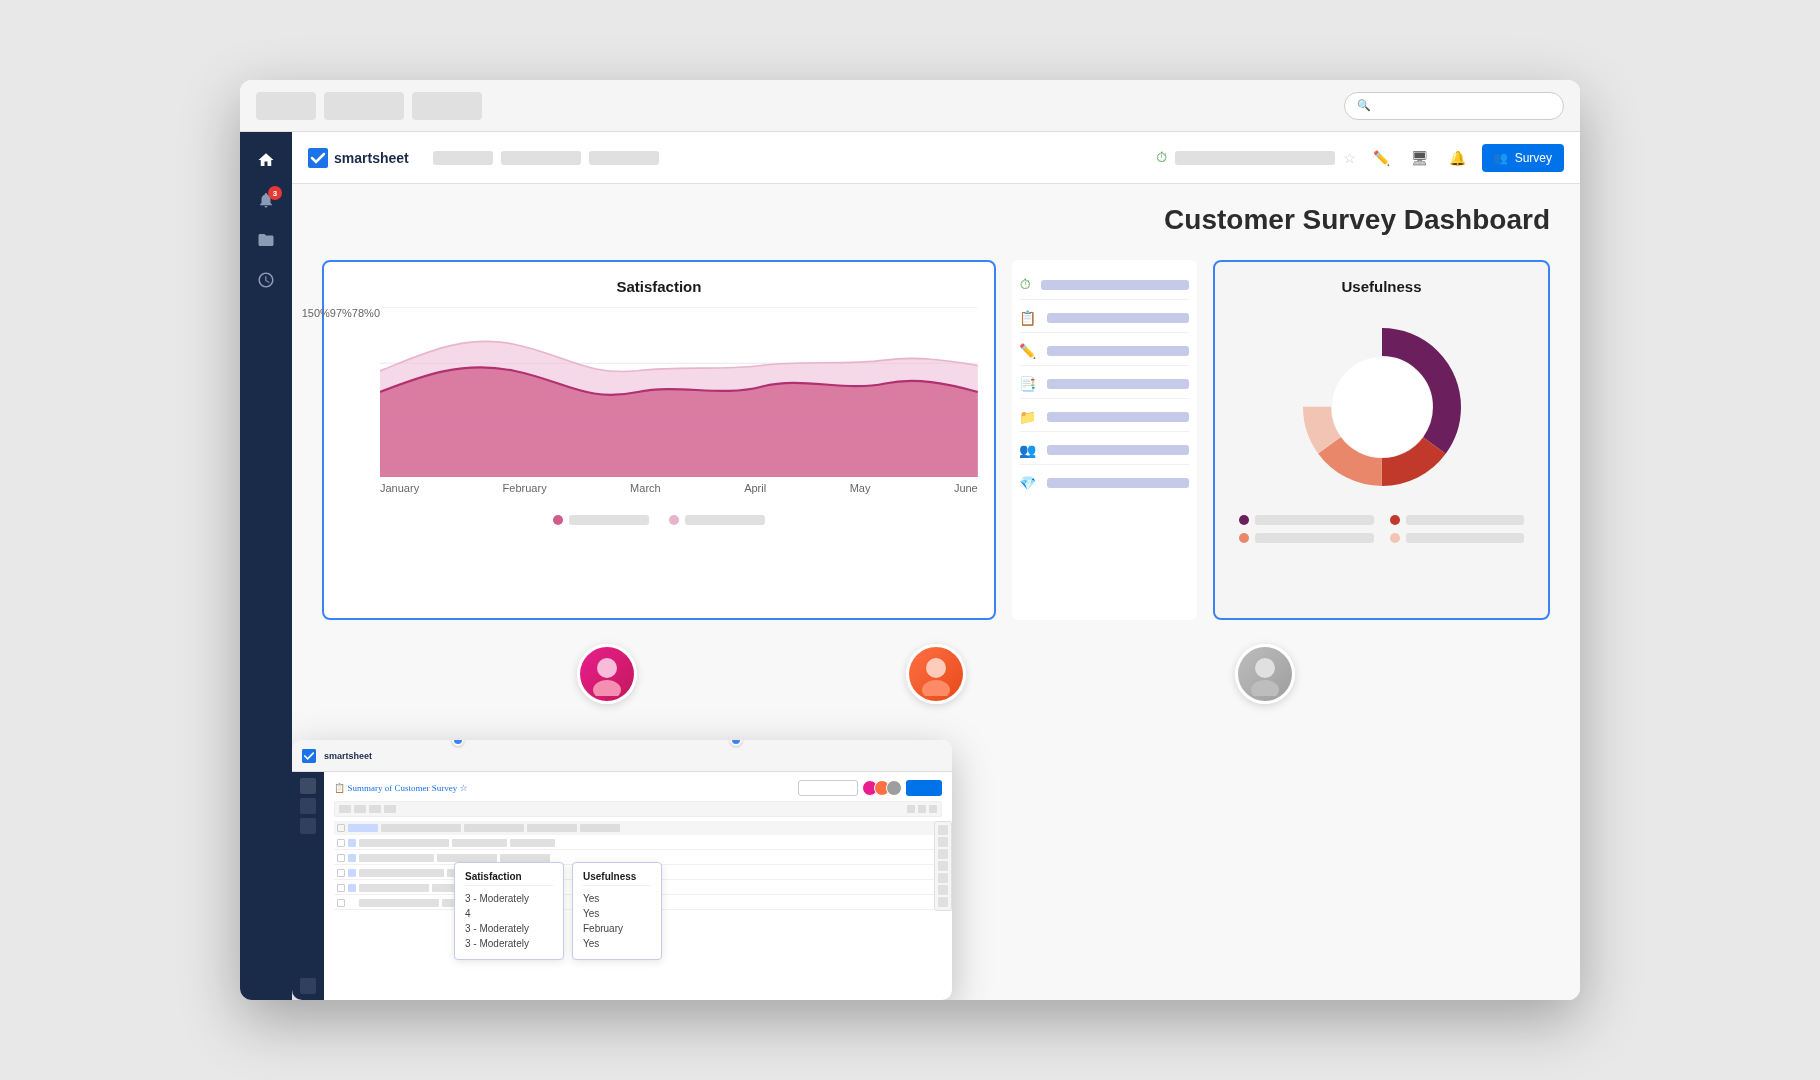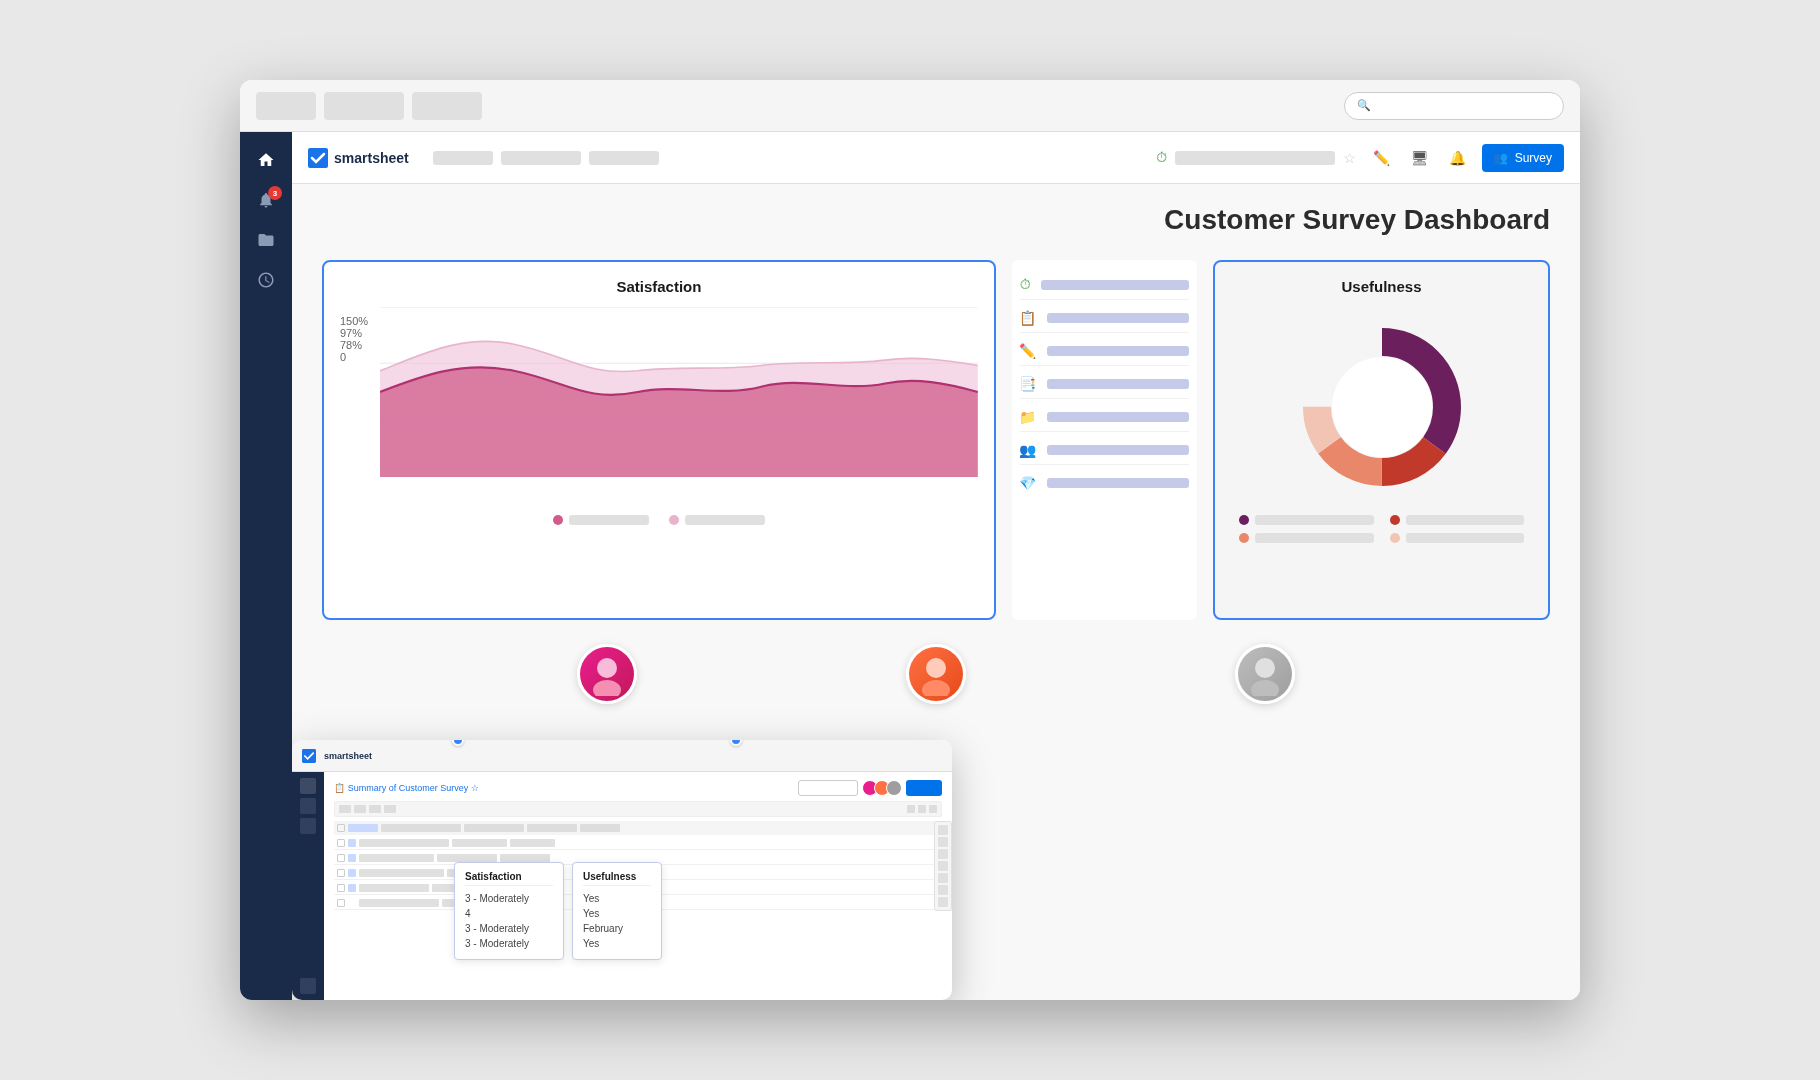--- a/index.html
+++ b/index.html
@@ -231,25 +231,25 @@
     }
 
     
     .satisfaction-chart {
       position: relative;
       height: 200px;
     }
     .chart-y-labels {
       position: absolute;
       left: 0;
-      top: 8px;
+      top: 0;
       bottom: 30px;
       display: flex;
-      flex-direction: column;
-      justify-content: flex-start;
+      flex-direction: row;
+      justify-content: flex-end;
       font-size: 11px;
       color: #666;
       width: 40px;
     }
     .chart-svg-area {
       position: absolute;
       left: 40px;
       right: 0;
       top: 0;
       bottom: 30px;
@@ -472,20 +472,28 @@
                   <path d="M0,60 C40,45 80,25 130,35 C180,45 200,65 250,60 C290,55 330,60 370,55 C410,50 450,55 490,50 C520,46 550,50 580,55 L580,160 L0,160 Z" fill="#f0c0d8" opacity="0.6"></path>
 
                   <path d="M0,80 C40,65 80,50 130,60 C180,70 200,90 250,80 C290,72 330,85 370,75 C410,65 450,80 490,72 C520,66 550,72 580,80 L580,160 L0,160 Z" fill="#d05c8b" opacity="0.75"></path>
 
                   <path d="M0,80 C40,65 80,50 130,60 C180,70 200,90 250,80 C290,72 330,85 370,75 C410,65 450,80 490,72 C520,66 550,72 580,80" fill="none" stroke="#b03070" stroke-width="2"></path>
 
                   <path d="M0,60 C40,45 80,25 130,35 C180,45 200,65 250,60 C290,55 330,60 370,55 C410,50 450,55 490,50 C520,46 550,50 580,55" fill="none" stroke="#e8b4cc" stroke-width="1.5"></path>
                 </svg>
               </div>
 
+              <div class="chart-x-labels">
+                <span>January</span>
+                <span>February</span>
+                <span>March</span>
+                <span>April</span>
+                <span>May</span>
+                <span>June</span>
+              </div>
             </div>
 
             <div class="chart-legend">
               <div class="legend-item">
                 <div class="legend-dot" style="background:#d05c8b;"></div>
                 <div class="legend-line"></div>
               </div>
               <div class="legend-item">
                 <div class="legend-dot" style="background:#e8b4cc;"></div>
                 <div class="legend-line"></div>
@@ -615,21 +623,21 @@
             <div style="width:32px; background:#1a2b4a; display:flex; flex-direction:column; align-items:center; padding:6px 0; gap:4px;">
               <div style="width:16px;height:16px;background:rgba(255,255,255,0.15);border-radius:2px;"></div>
               <div style="width:16px;height:16px;background:rgba(255,255,255,0.1);border-radius:2px;"></div>
               <div style="width:16px;height:16px;background:rgba(255,255,255,0.1);border-radius:2px;"></div>
               <div style="width:16px;height:16px;background:rgba(255,255,255,0.1);border-radius:2px; margin-top:auto;"></div>
             </div>
 
             <div style="flex:1; padding:8px 10px; overflow:hidden; position:relative;">
 
               <div style="display:flex; justify-content:space-between; align-items:center; margin-bottom:5px;">
-                <span style="font-size:9px; color:#1a73e8;">📋 Summary of Customer Survey ☆</span>
+                <span style="font-size:9px; color:#1a73e8;font-family:Liberation Serif, serif;">📋 Summary of Customer Survey ☆</span>
                 <div style="display:flex; gap:4px; align-items:center;">
                   <div style="width:60px;height:16px;border:1px solid #ccc;border-radius:3px;background:#fff;"></div>
 
                   <div style="display:flex; gap:-2px;">
                     <div style="width:16px;height:16px;background:#e91e8c;border-radius:50%;border:1px solid #fff;"></div>
                     <div style="width:16px;height:16px;background:#ff7043;border-radius:50%;border:1px solid #fff;margin-left:-4px;"></div>
                     <div style="width:16px;height:16px;background:#9e9e9e;border-radius:50%;border:1px solid #fff;margin-left:-4px;"></div>
                   </div>
                   <div style="width:36px;height:16px;background:#0073ea;border-radius:3px;"></div>
                 </div>

